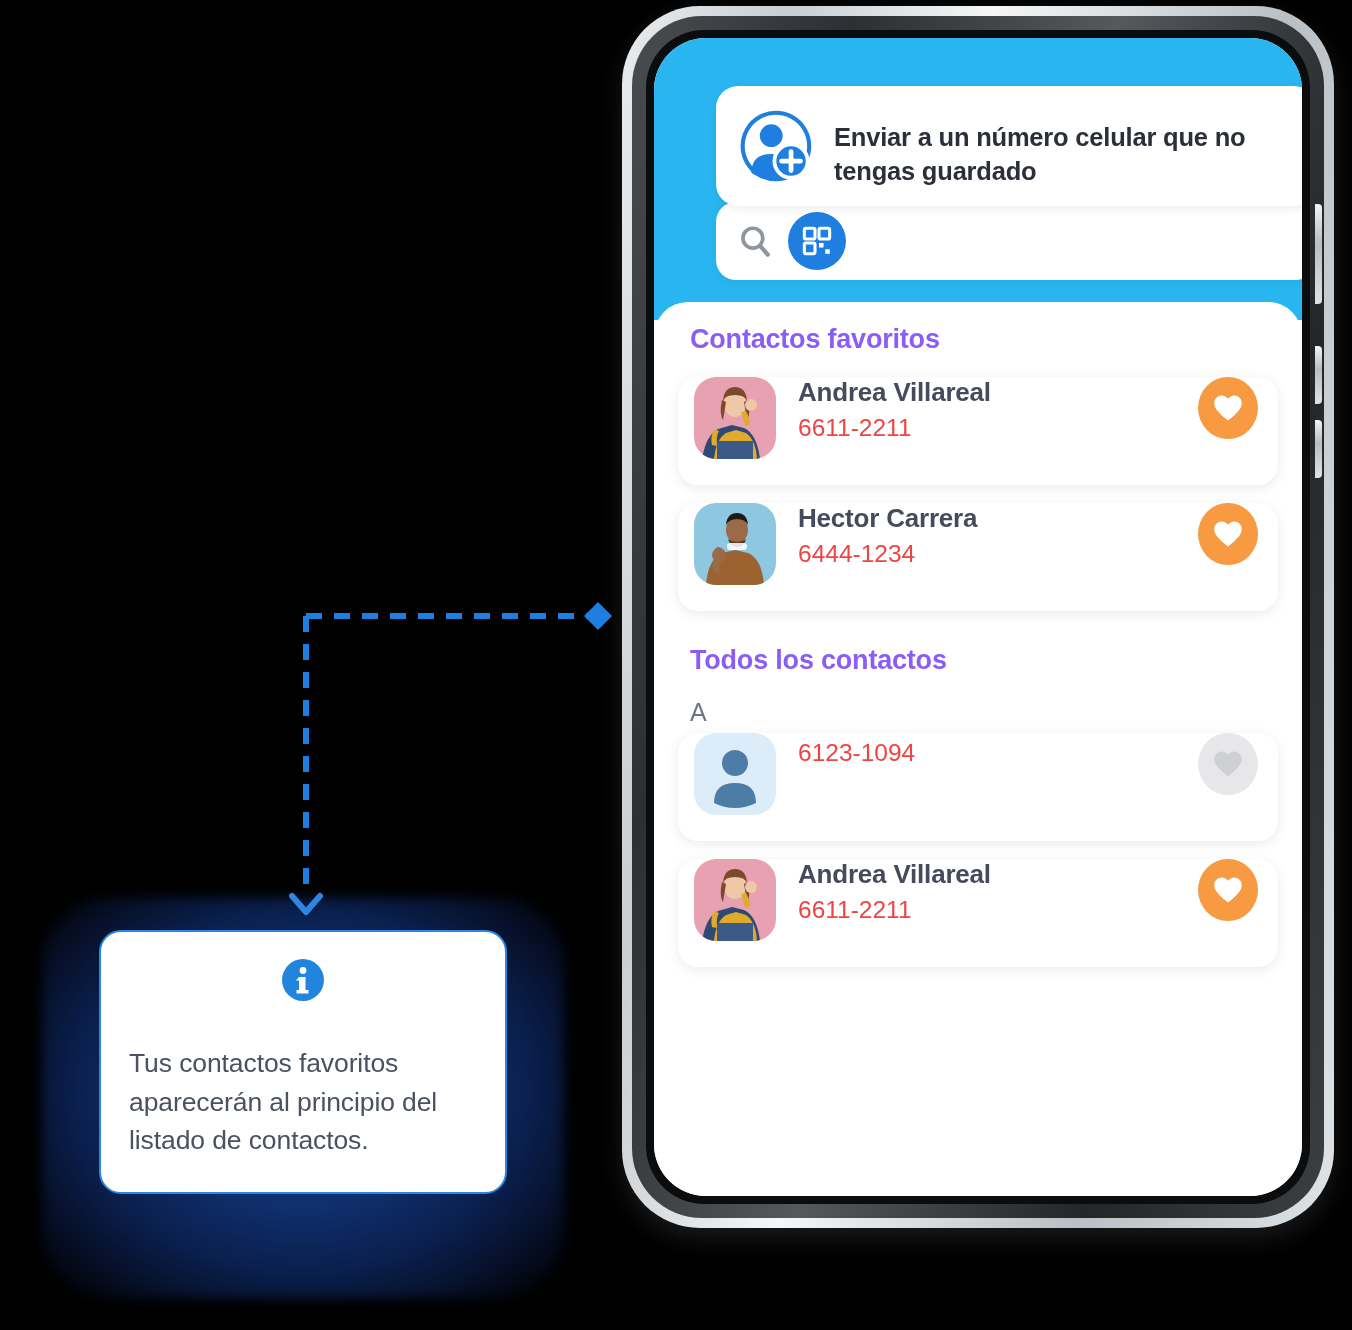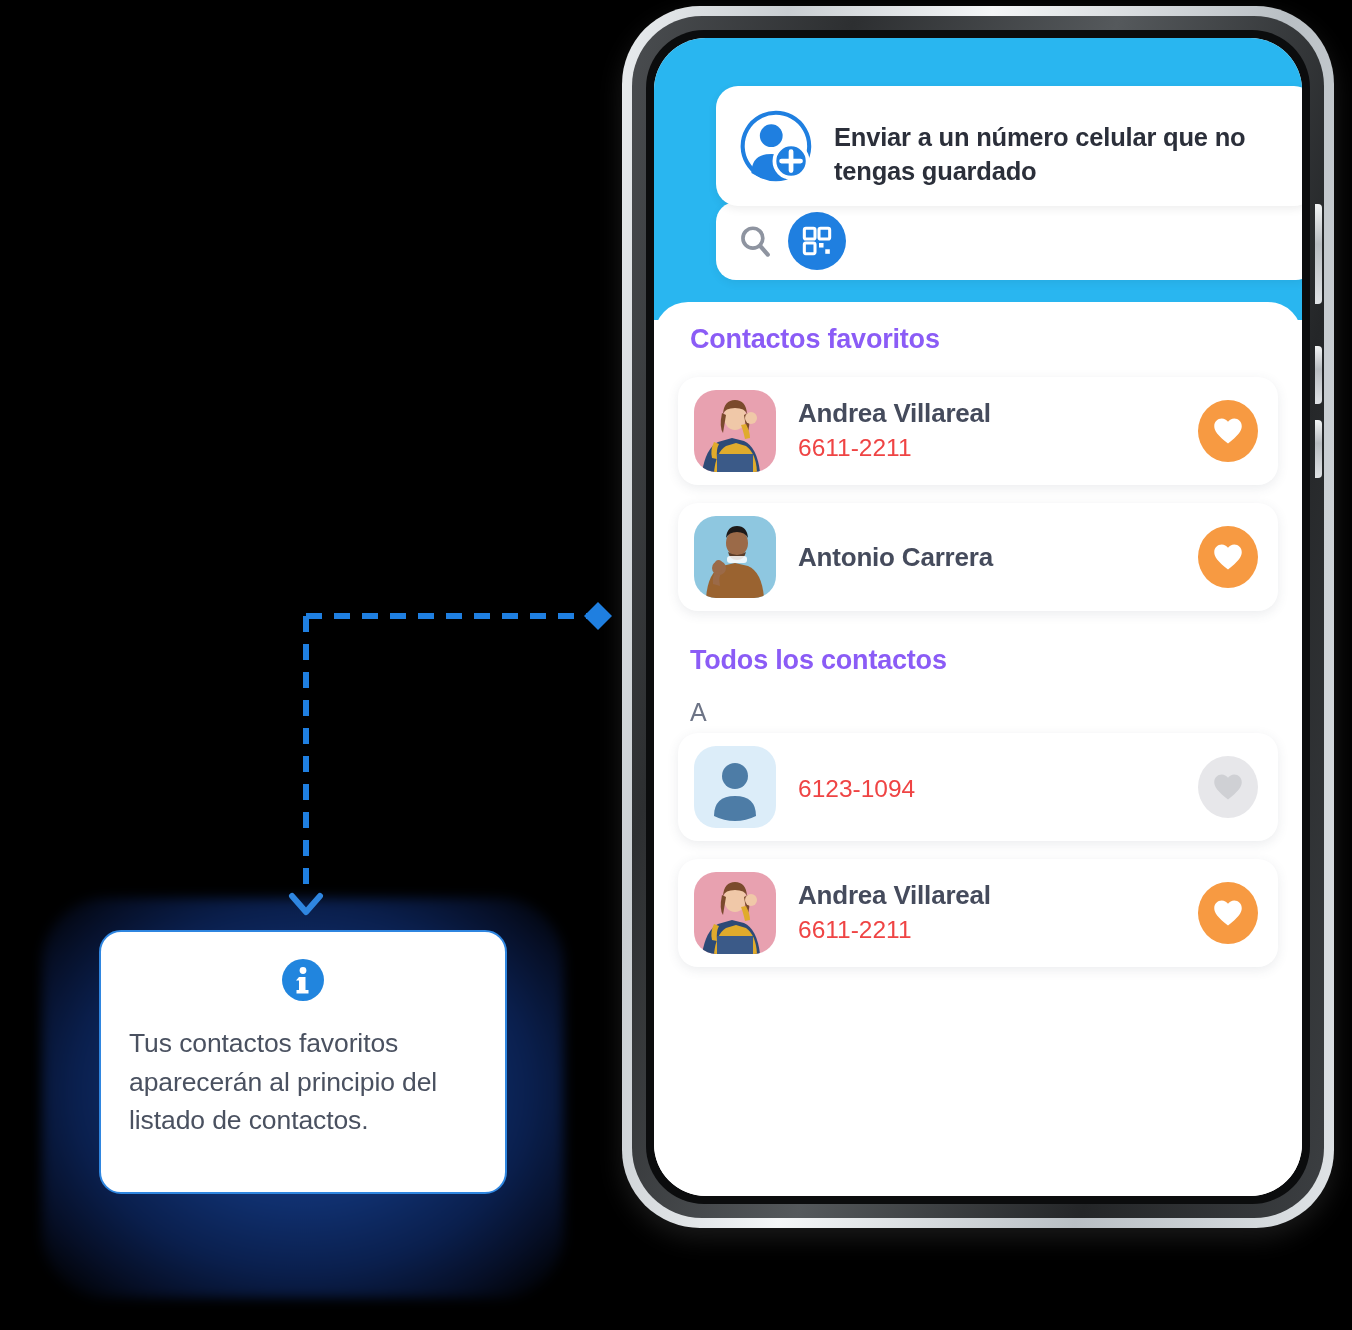--- a/index.html
+++ b/index.html
@@ -118,21 +118,21 @@
   .section-title.second { margin-top: 34px; }
   .alpha-label {
     font-size: 25px; color: #6d7486; margin: 14px 0 6px 12px; font-weight: normal;
   }
 
   .contact-card {
     position: relative;
     height: 108px;
     background: #ffffff;
     border-radius: 20px;
-    display: flex; align-items: center;
+    display: flex; 
     padding: 0 20px 0 16px;
     margin-bottom: 18px;
     box-shadow: 0 3px 12px rgba(60,70,90,0.10);
   }
   .avatar {
     width: 82px; height: 82px; flex: 0 0 82px;
     border-radius: 22px;
     margin-right: 22px;
     overflow: hidden;
     position: relative;
@@ -167,21 +167,21 @@
     filter: blur(6px);
   }
   .callout {
     position: absolute;
     left: 99px; top: 930px;
     width: 408px; height: 264px;
     background: #ffffff;
     border: 2px solid #2f86e0;
     border-radius: 22px;
     padding: 26px 28px 20px;
-    display: flex; flex-direction: column; align-items: center;
+    display: flex; flex-direction: column; align-items: center; gap: 20px;
   }
   .info-icon { width: 44px; height: 44px; margin-bottom: 22px; }
   .callout-text {
     font-size: 26.5px; color: #4a5160; line-height: 1.46;
     text-align: left; width: 100%; letter-spacing: -0.1px;
   }
 
   
   .connector { position: absolute; left: 280px; top: 590px; width: 360px; height: 340px; z-index: 10; }
 </style>
@@ -241,21 +241,22 @@
                       <ellipse cx="43" cy="27" rx="11" ry="13" fill="#9b6a48"></ellipse>
                       <path d="M32 22 q1-12 11-12 q10 0 11 12 q-3-6-11-6 q-8 0-11 6z" fill="#1d1a19"></path>
                       <path d="M34 36 q9 6 18 0 q-2 8-9 8 q-7 0-9-8z" fill="#5a3c28"></path>
                       <rect x="33" y="40" width="20" height="7" rx="3" fill="#ffffff" opacity="0.85"></rect>
                       <path d="M22 54 q-4 6-3 14 l7 2 q-2-10 2-14z" fill="#9b6a48"></path>
                       <circle cx="25" cy="52" r="7" fill="#9b6a48"></circle>
                       <rect x="21" y="44" width="7" height="12" rx="3.5" fill="#9b6a48"></rect>
                     </svg>
                   </div>
                   <div class="ci-text">
-                    <div class="ci-name">Antonio Carrera</div>
+                    <div class="ci-name">Hector Carrera</div>
+                    <div class="ci-phone">6444-1234</div>
                   </div>
                   <button class="fav-btn">
                     <svg width="30" height="28" viewBox="0 0 24 22">
                       <path d="M12 21 C4 14.5 1 10.8 1 7.1 C1 3.6 3.7 1 7 1 c2 0 3.9 1 5 2.6 C13.1 2 15 1 17 1 c3.3 0 6 2.6 6 6.1 C23 10.8 20 14.5 12 21z" fill="#ffffff"></path>
                     </svg>
                   </button>
                 </div>
               </div>
 
               <div>

